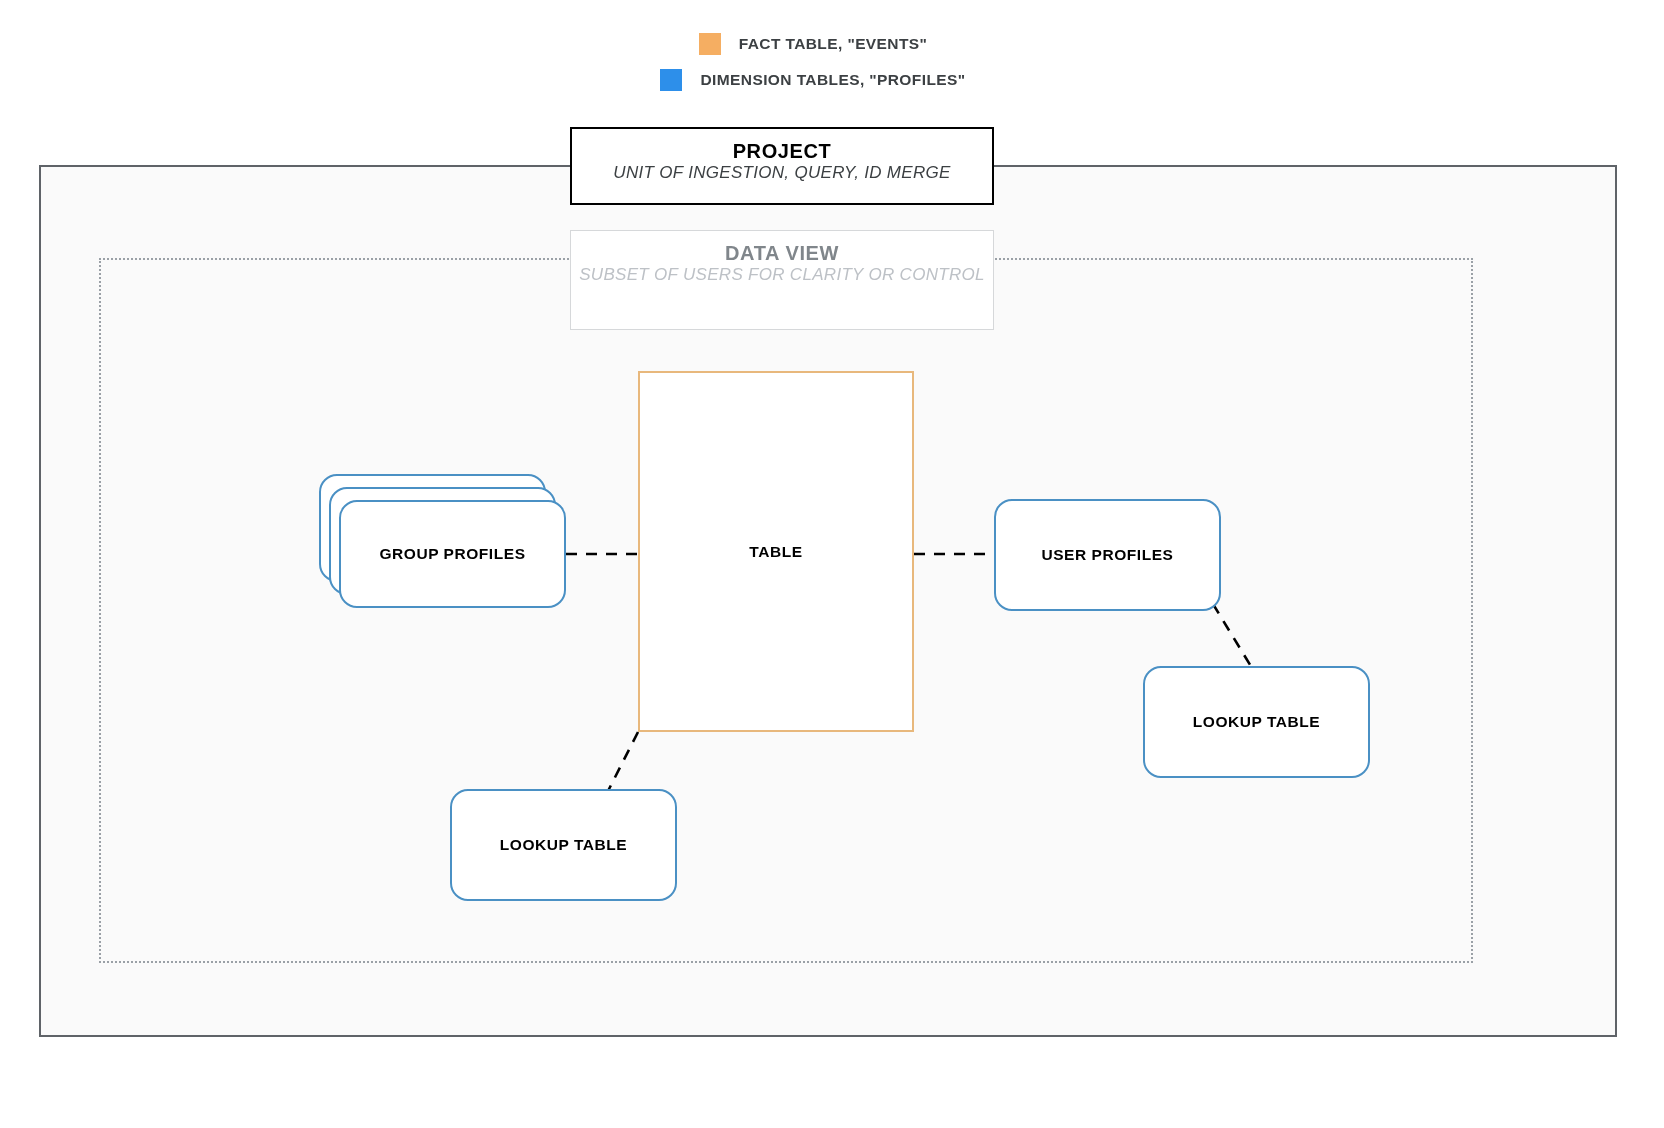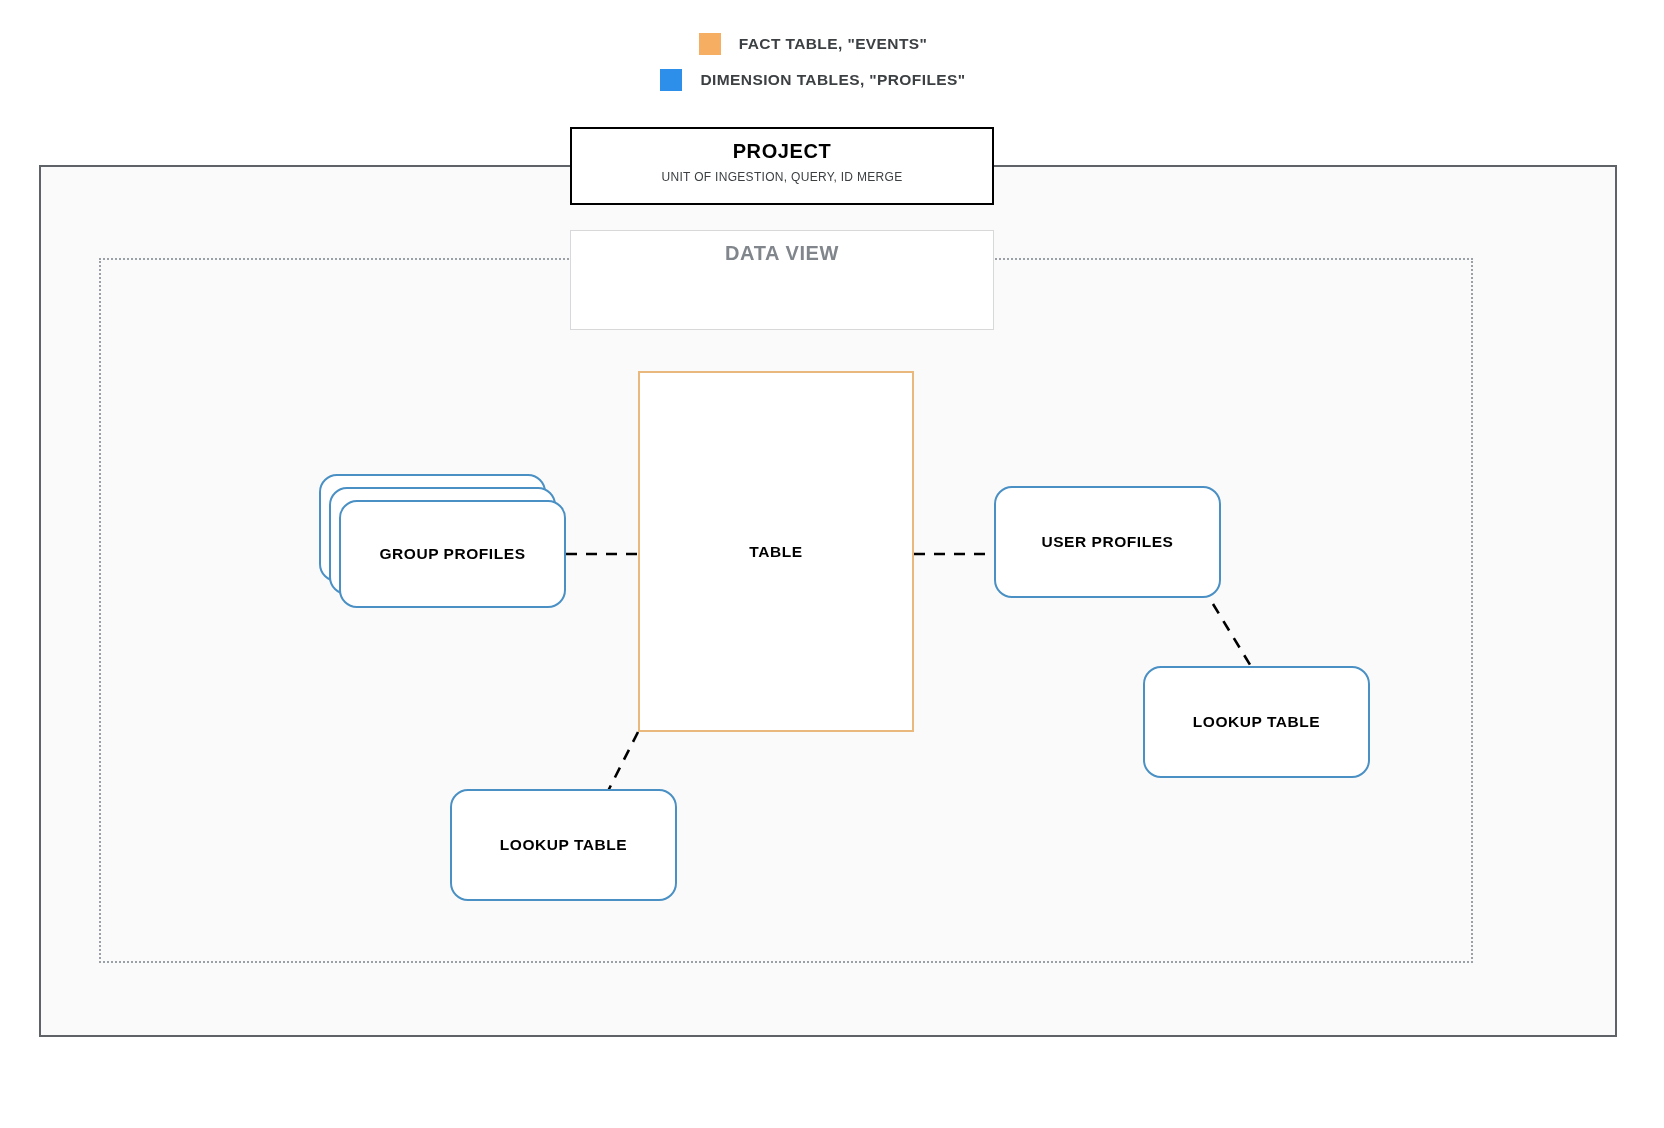--- a/index.html
+++ b/index.html
@@ -94,23 +94,23 @@
     border: 1.5px solid #d6d8da;
     z-index: 5;
   }
   .card-title {
     font-size: 20px;
     font-weight: bold;
     letter-spacing: 0.6px;
     margin-top: 11px;
   }
   .card-sub {
-    font-size: 12px;
+    font-size: 17px;
     letter-spacing: 0.3px;
-    margin-top: 7px;
+    font-style: italic;
   }
   #project-card .card-title { color: #000000; }
   #project-card .card-sub { color: #3c4043; }
   #dataview-card .card-title { color: #80868b; }
   #dataview-card .card-sub { color: #bdc1c6; }
 
   
   #connectors {
     position: absolute;
     left: 0;
@@ -165,21 +165,21 @@
     border-radius: 18px;
     width: 227px;
     height: 108px;
     z-index: 3;
   }
   #stack-back-2 { left: 319px; top: 474px; }
   #stack-back-1 { left: 329px; top: 487px; }
 
   #user-profiles-node {
     left: 994px;
-    top: 486px;
+    top: 499px;
     width: 227px;
     height: 112px;
   }
   #lookup-left-node {
     left: 450px;
     top: 789px;
     width: 227px;
     height: 112px;
   }
   #lookup-right-node {
@@ -222,20 +222,21 @@
   <line x1="1213" y1="604" x2="1252" y2="668" stroke="#000000" stroke-width="2.6" stroke-dasharray="11,9"></line>
 </svg>
 
 <div class="header-card" id="project-card">
   <div class="card-title">PROJECT</div>
   <div class="card-sub">UNIT OF INGESTION, QUERY, ID MERGE</div>
 </div>
 
 <div class="header-card" id="dataview-card">
   <div class="card-title">DATA VIEW</div>
+  <div class="card-sub">SUBSET OF USERS FOR CLARITY OR CONTROL</div>
 </div>
 
 <div class="node" id="events-node">
   <span class="node-label">TABLE</span>
 </div>
 
 <div class="stack-card" id="stack-back-2"></div>
 <div class="stack-card" id="stack-back-1"></div>
 <div class="node profile-node" id="group-profiles-node">
   <span class="node-label">GROUP PROFILES</span>

